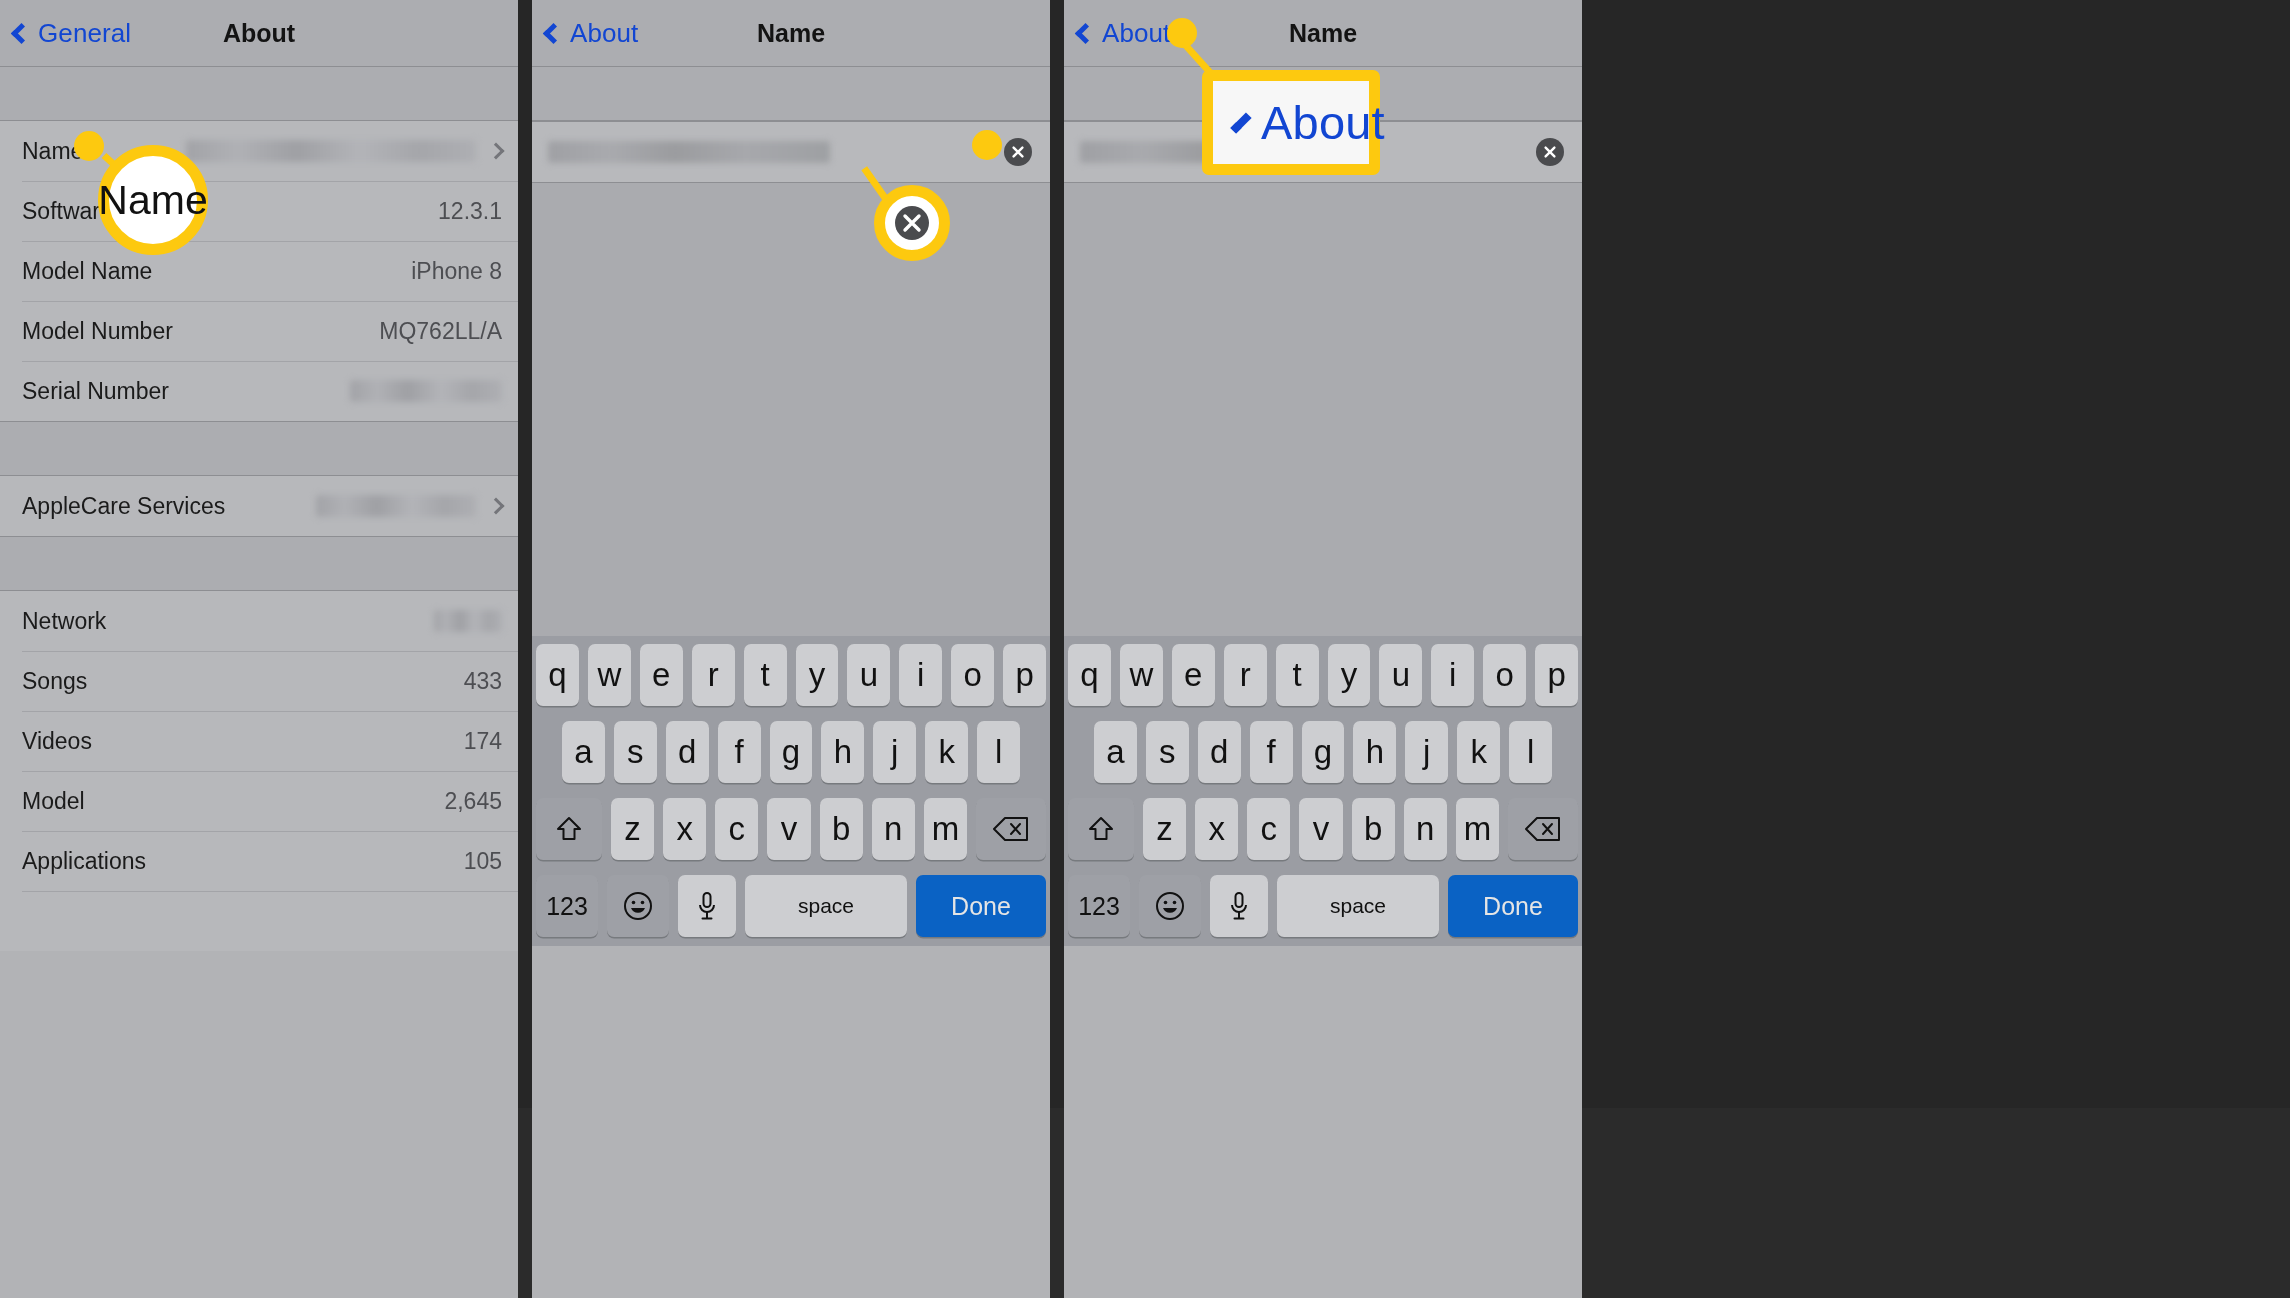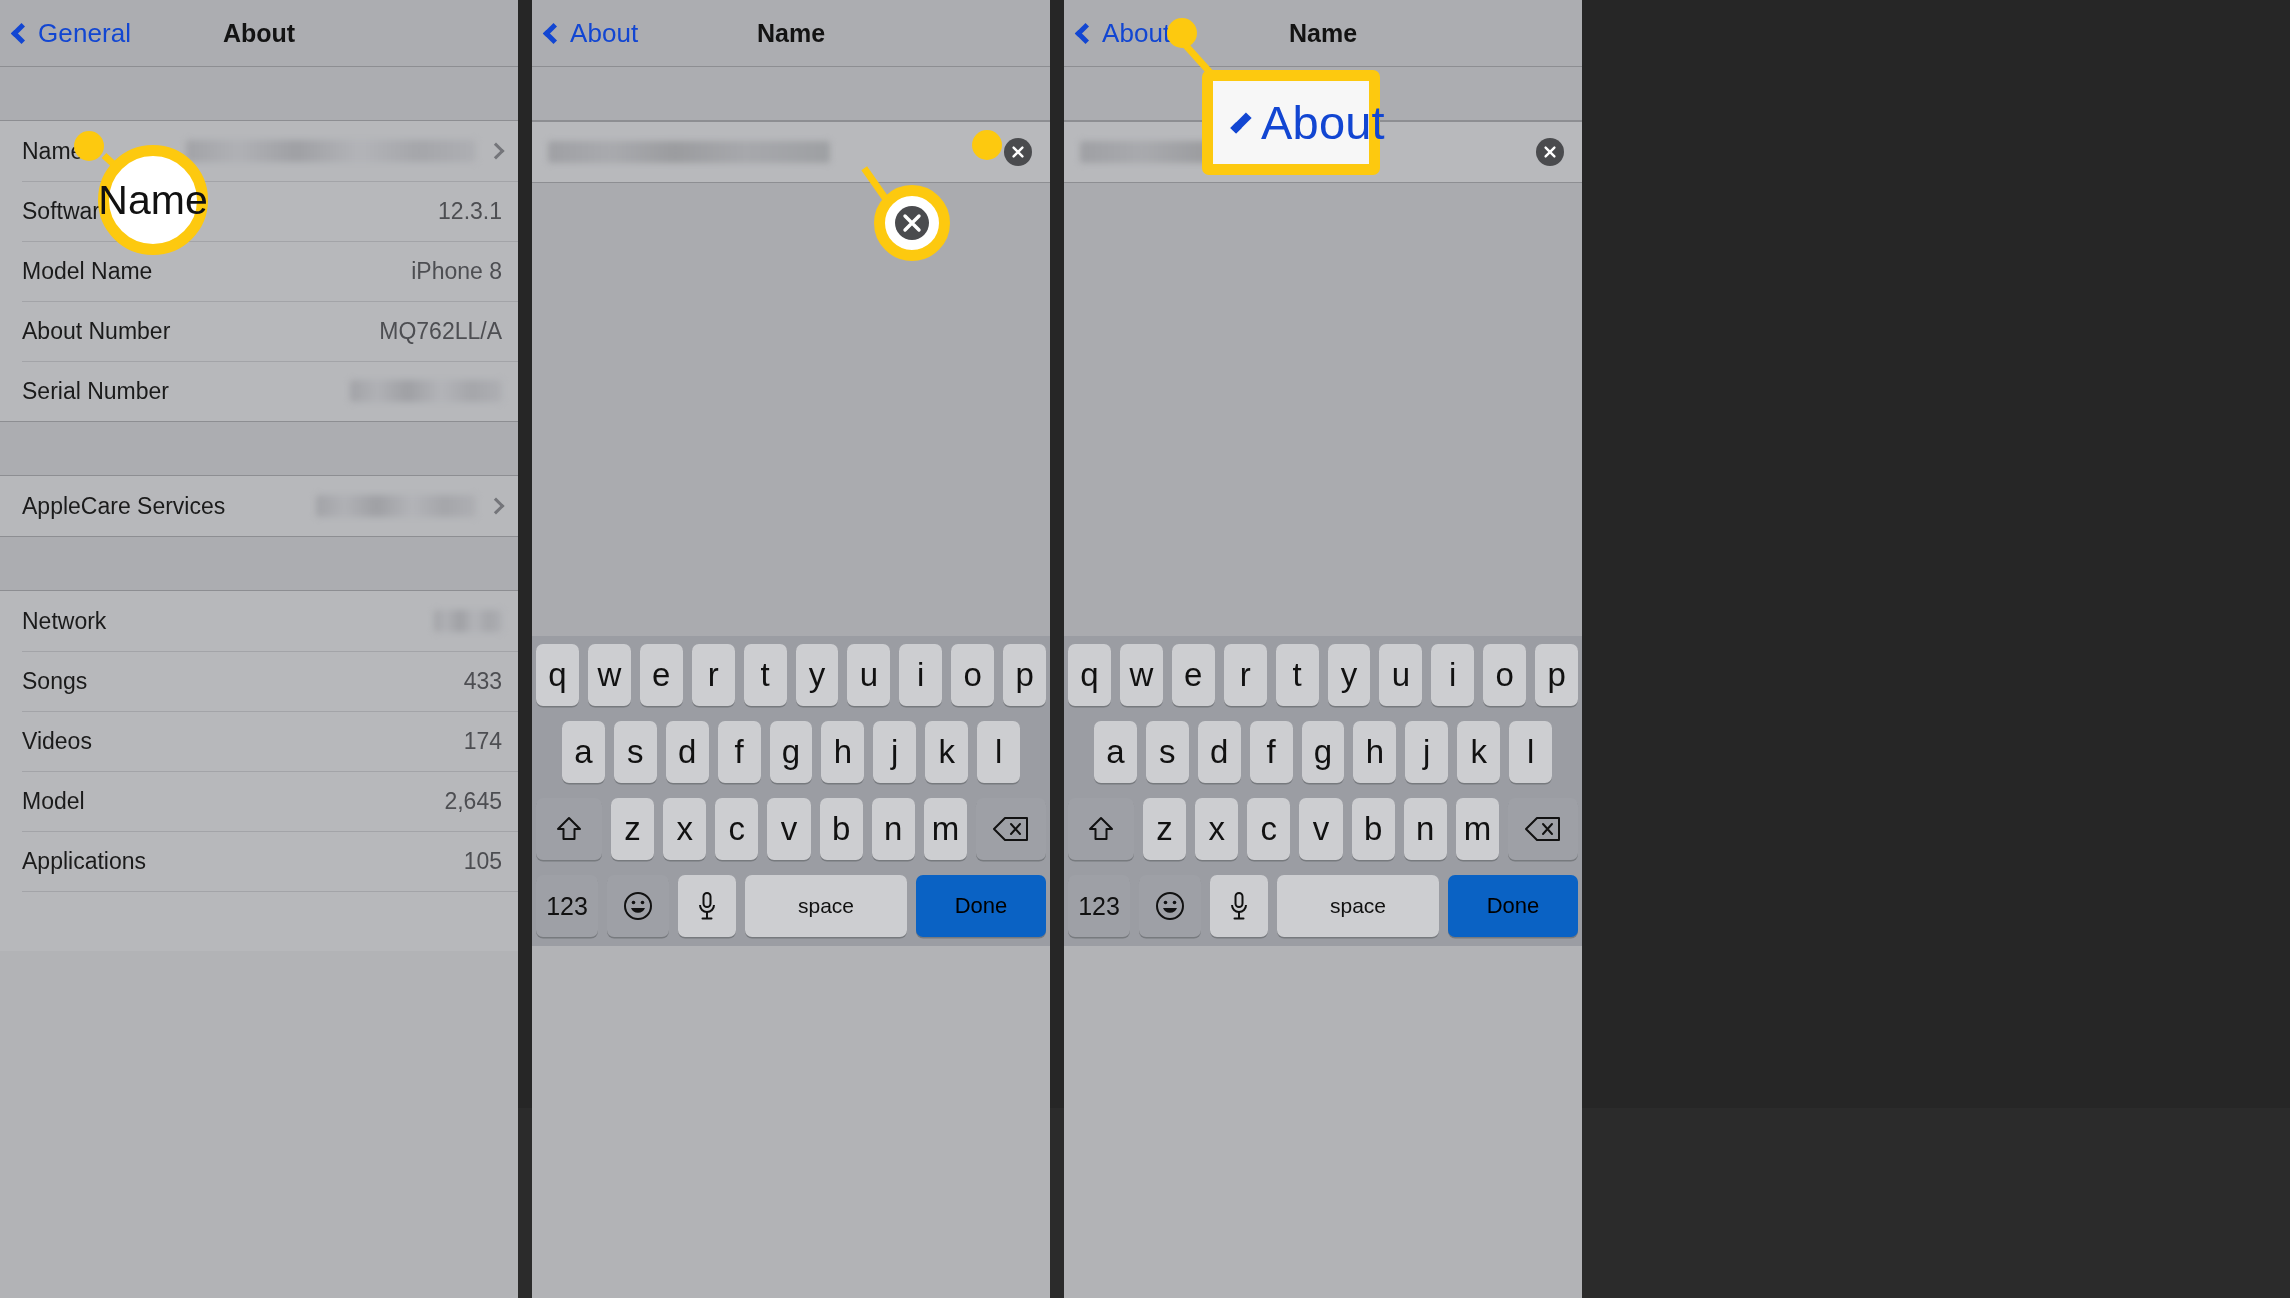--- a/index.html
+++ b/index.html
@@ -185,22 +185,22 @@
   .key.num { font-size: 25px; flex: 0 0 62px; background: #9ea0a6; }
   .key.emoji { flex: 0 0 62px; background: #9ea0a6; font-size: 30px; }
   .key.mic  { flex: 0 0 58px; background: #cdced1; }
   .key.space {
     flex: 1 1 auto;
     font-size: 21px;
   }
   .key.done {
     flex: 0 0 130px;
     background: #0a62c4;
-    color: #000000;
-    font-size: 22px;
+    color: #e5e5e5;
+    font-size: 25px;
   }
   .kb-row.bottom { gap: 9px; margin-top: 2px; }
   .key svg { display:block; }
 
   
   .callout-dot {
     position: absolute;
     width: 30px; height: 30px;
     border-radius: 50%;
     background: #fdc90f;
@@ -273,21 +273,21 @@
       </div>
       <div class="row">
         <span class="label">Software</span>
         <span class="value">12.3.1</span>
       </div>
       <div class="row">
         <span class="label">Model Name</span>
         <span class="value">iPhone 8</span>
       </div>
       <div class="row">
-        <span class="label">About Number</span>
+        <span class="label">Model Number</span>
         <span class="value">MQ762LL/A</span>
       </div>
       <div class="row">
         <span class="label">Serial Number</span>
         <span class="blur" style="width:152px"></span>
       </div>
     </div>
 
     <div class="row-sep-bottom"></div>
     <div class="group-space"></div>

